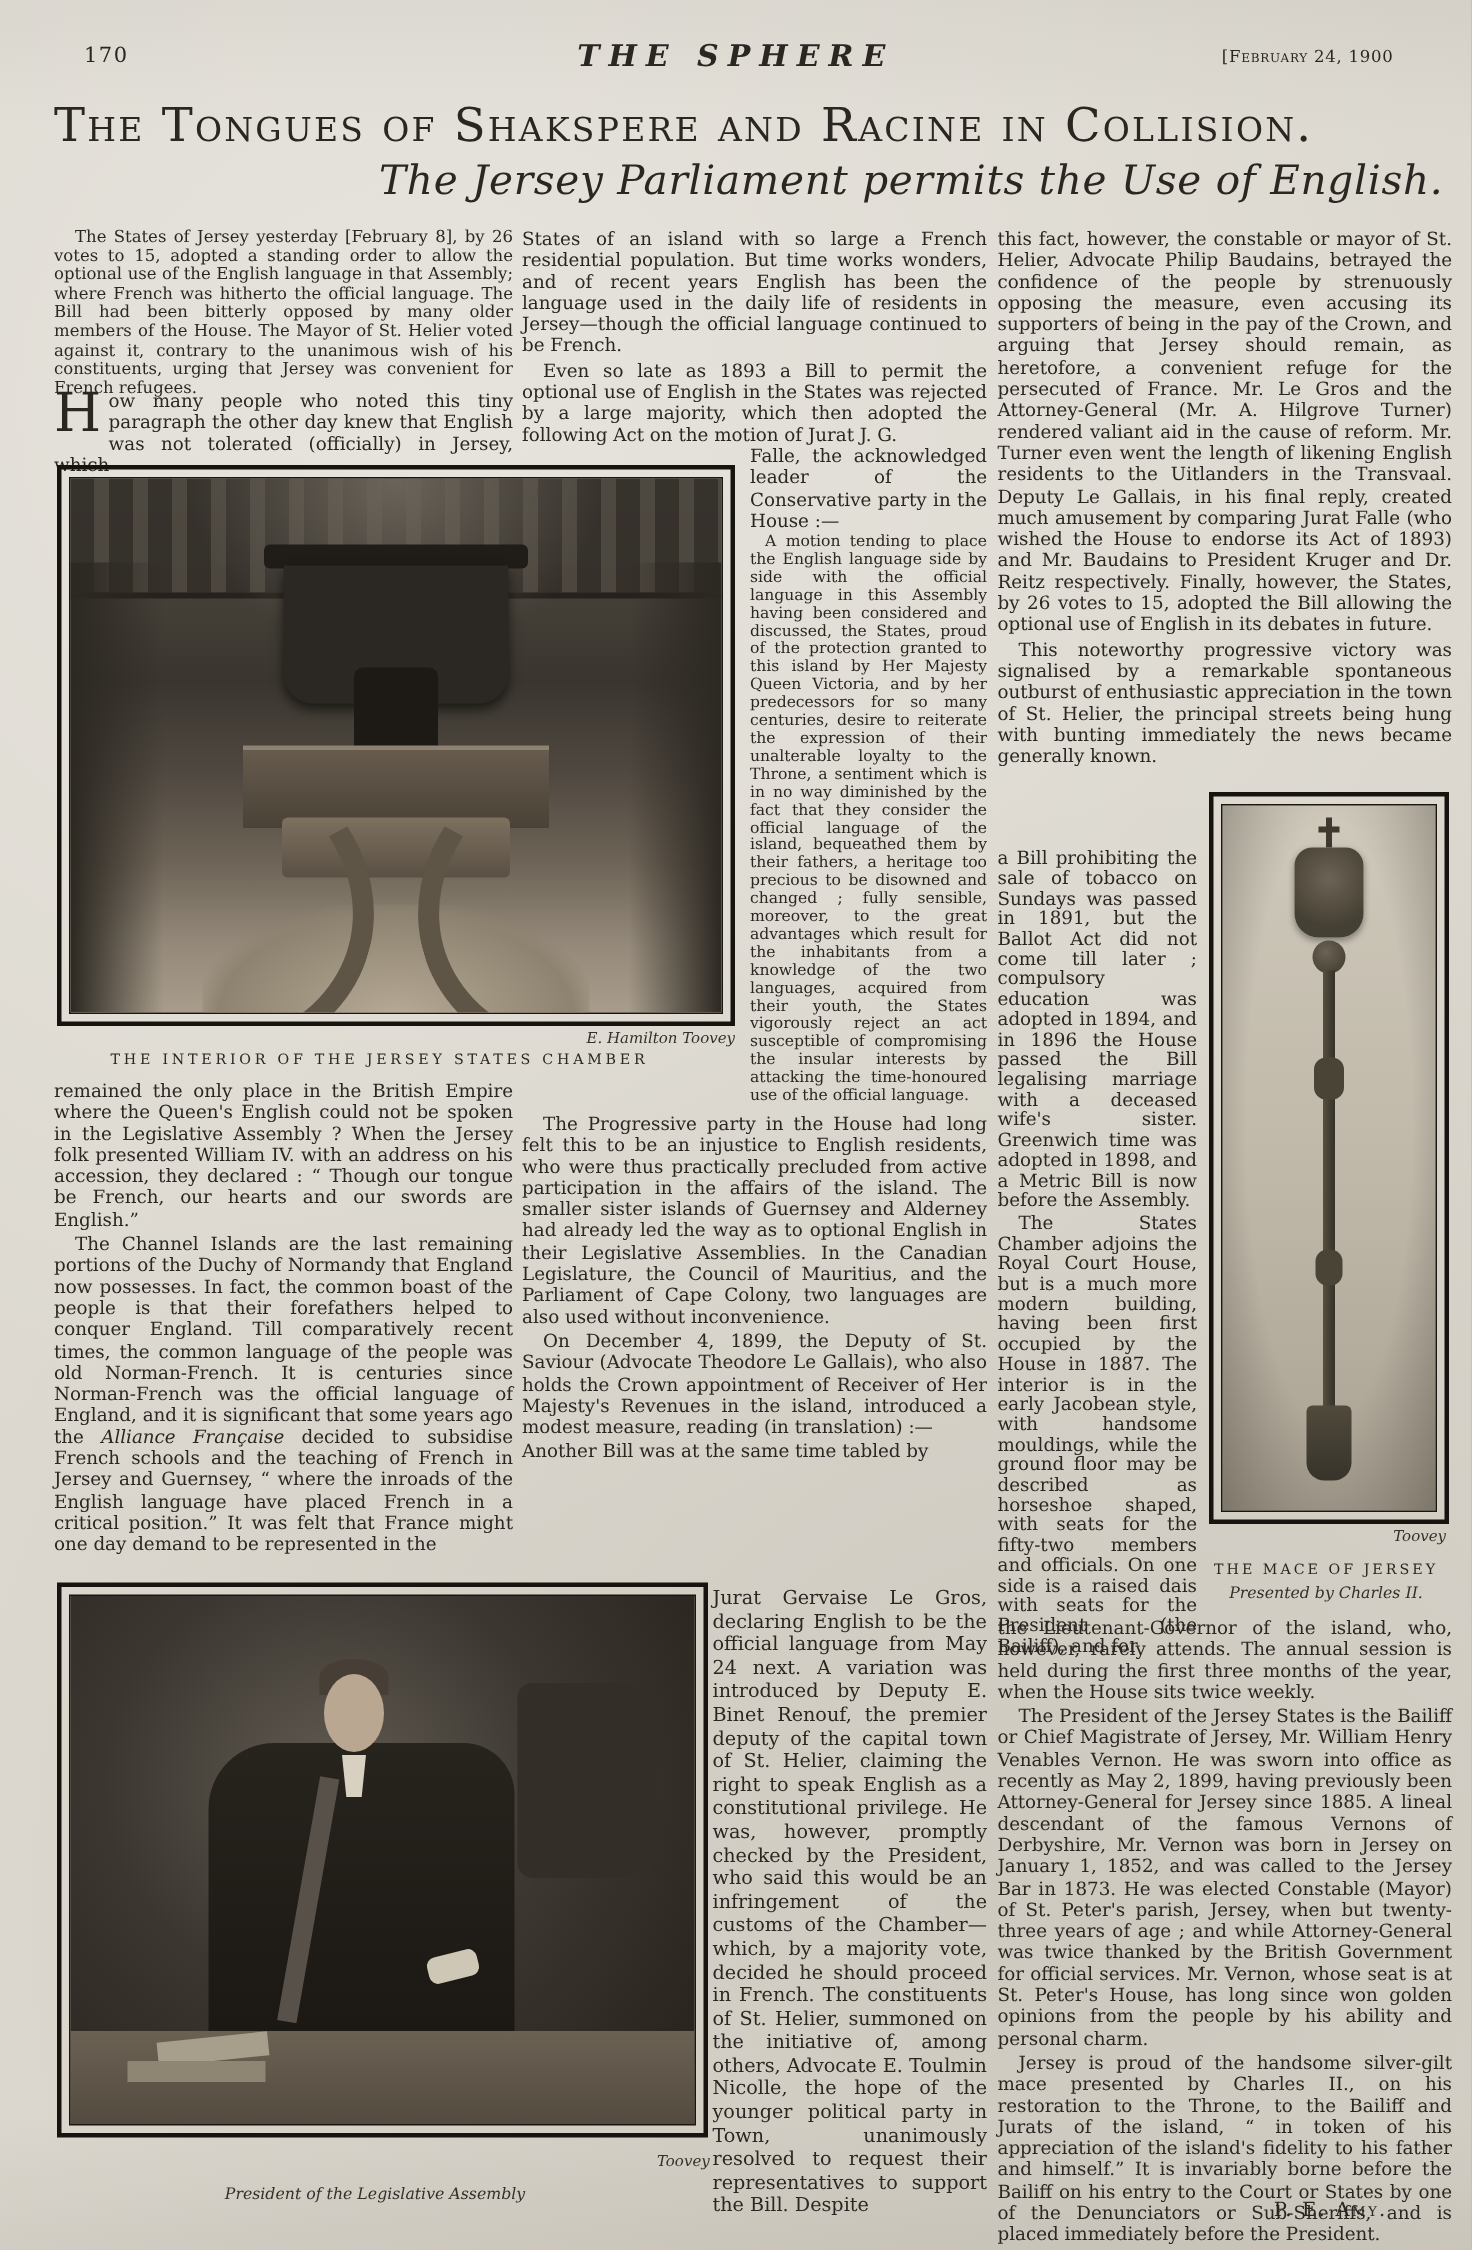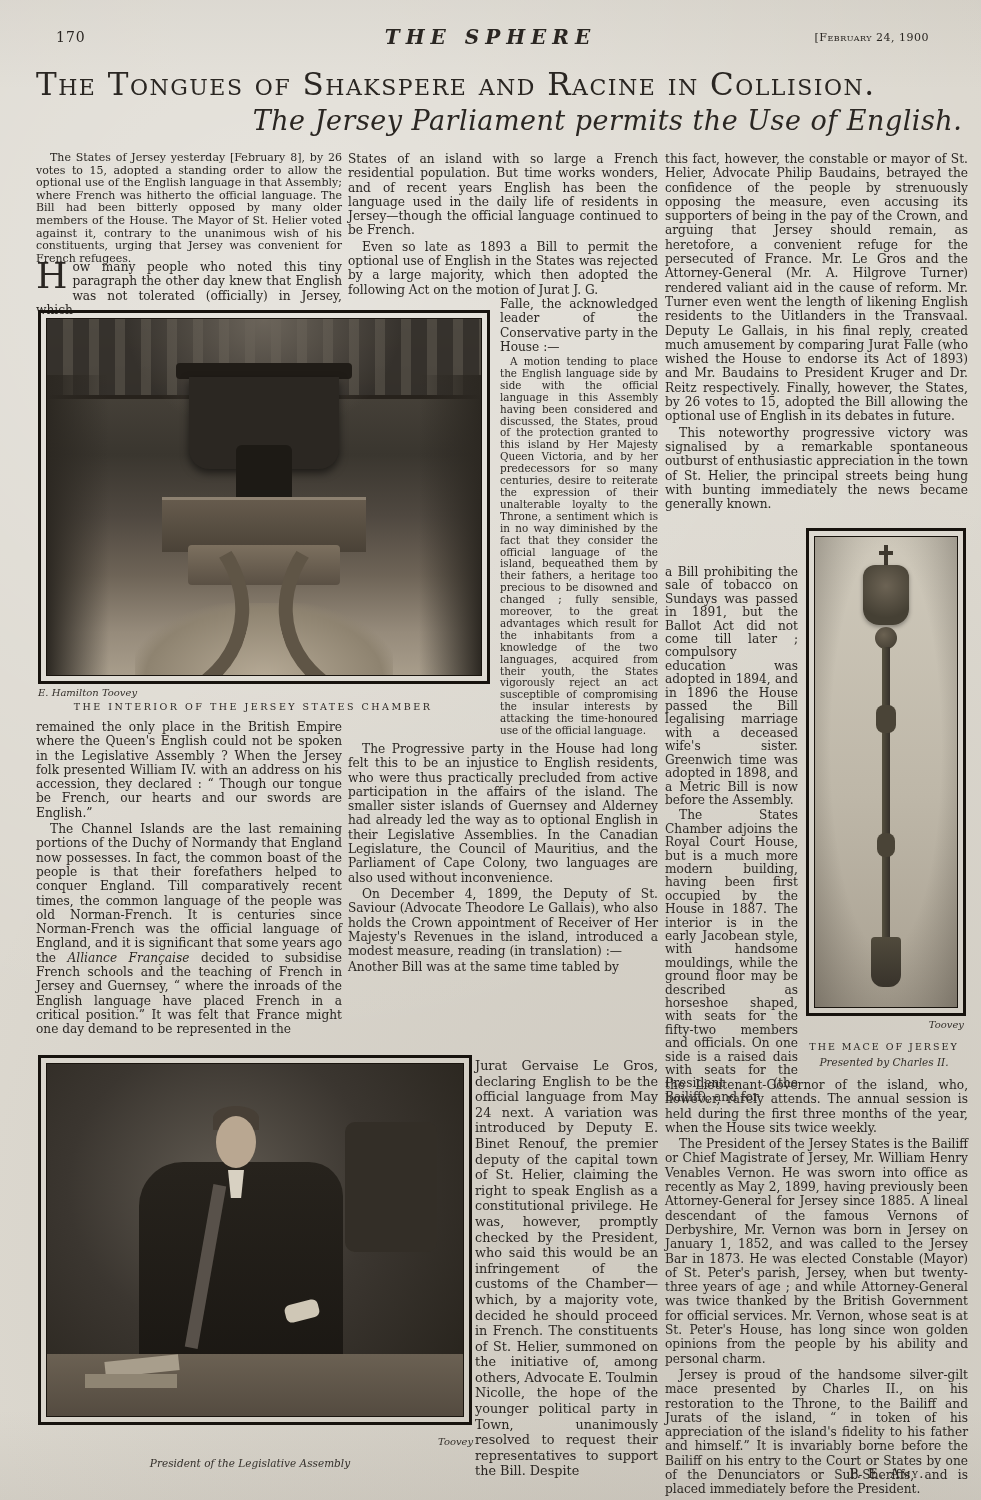--- a/index.html
+++ b/index.html
@@ -41,21 +41,21 @@
   .byline{left:795px;top:1466px;width:130px;font-variant:small-caps;font-size:13px;letter-spacing:1.5px;text-align:right;}
   
   .frame{box-sizing:border-box;border:3px solid #17130e;padding:5px;background:transparent;}
   .frame-inner{box-sizing:border-box;width:100%;height:100%;border:1px solid #1a150f;position:relative;overflow:hidden;}
   .f-chamber{left:38px;top:310px;width:452px;height:374px;}
   .f-portrait{left:38px;top:1055px;width:434px;height:370px;}
   .f-mace{left:806px;top:528px;width:160px;height:488px;}
   .credit{font-style:italic;font-size:10px;color:#332f2a;}
   .caption{font-size:9.5px;letter-spacing:2.5px;color:#2a2622;text-align:center;}
   .subcaption{font-style:italic;font-size:10.5px;text-align:center;color:#332f2a;}
-  .chamber-credit{left:38px;top:687px;width:452px;}
+  .chamber-credit{left:38px;top:687px;width:452px;text-align:right;}
   .chamber-caption{left:18px;top:701px;width:470px;}
   .portrait-credit{left:438px;top:1436px;width:60px;}
   .portrait-caption{left:58px;top:1441px;width:384px;}
   .portrait-subcaption{left:58px;top:1457px;width:384px;}
   .mace-credit{left:806px;top:1019px;width:158px;text-align:right;}
   .mace-caption{left:788px;top:1041px;width:192px;letter-spacing:2px;}
   .mace-subcaption{left:788px;top:1056px;width:192px;}
   
   .ph-chamber{background:linear-gradient(180deg,#5a554e 0%,#464139 20%,#3a362f 38%,#4f4840 55%,#6e6457 72%,#968b7b 88%,#a89d8b 100%);}
   .ch-gallery{position:absolute;top:0;left:0;right:0;height:76px;background:repeating-linear-gradient(90deg,#332f2a 0 16px,#4d4840 16px 26px);border-bottom:4px solid #241f1a;opacity:.9;}

